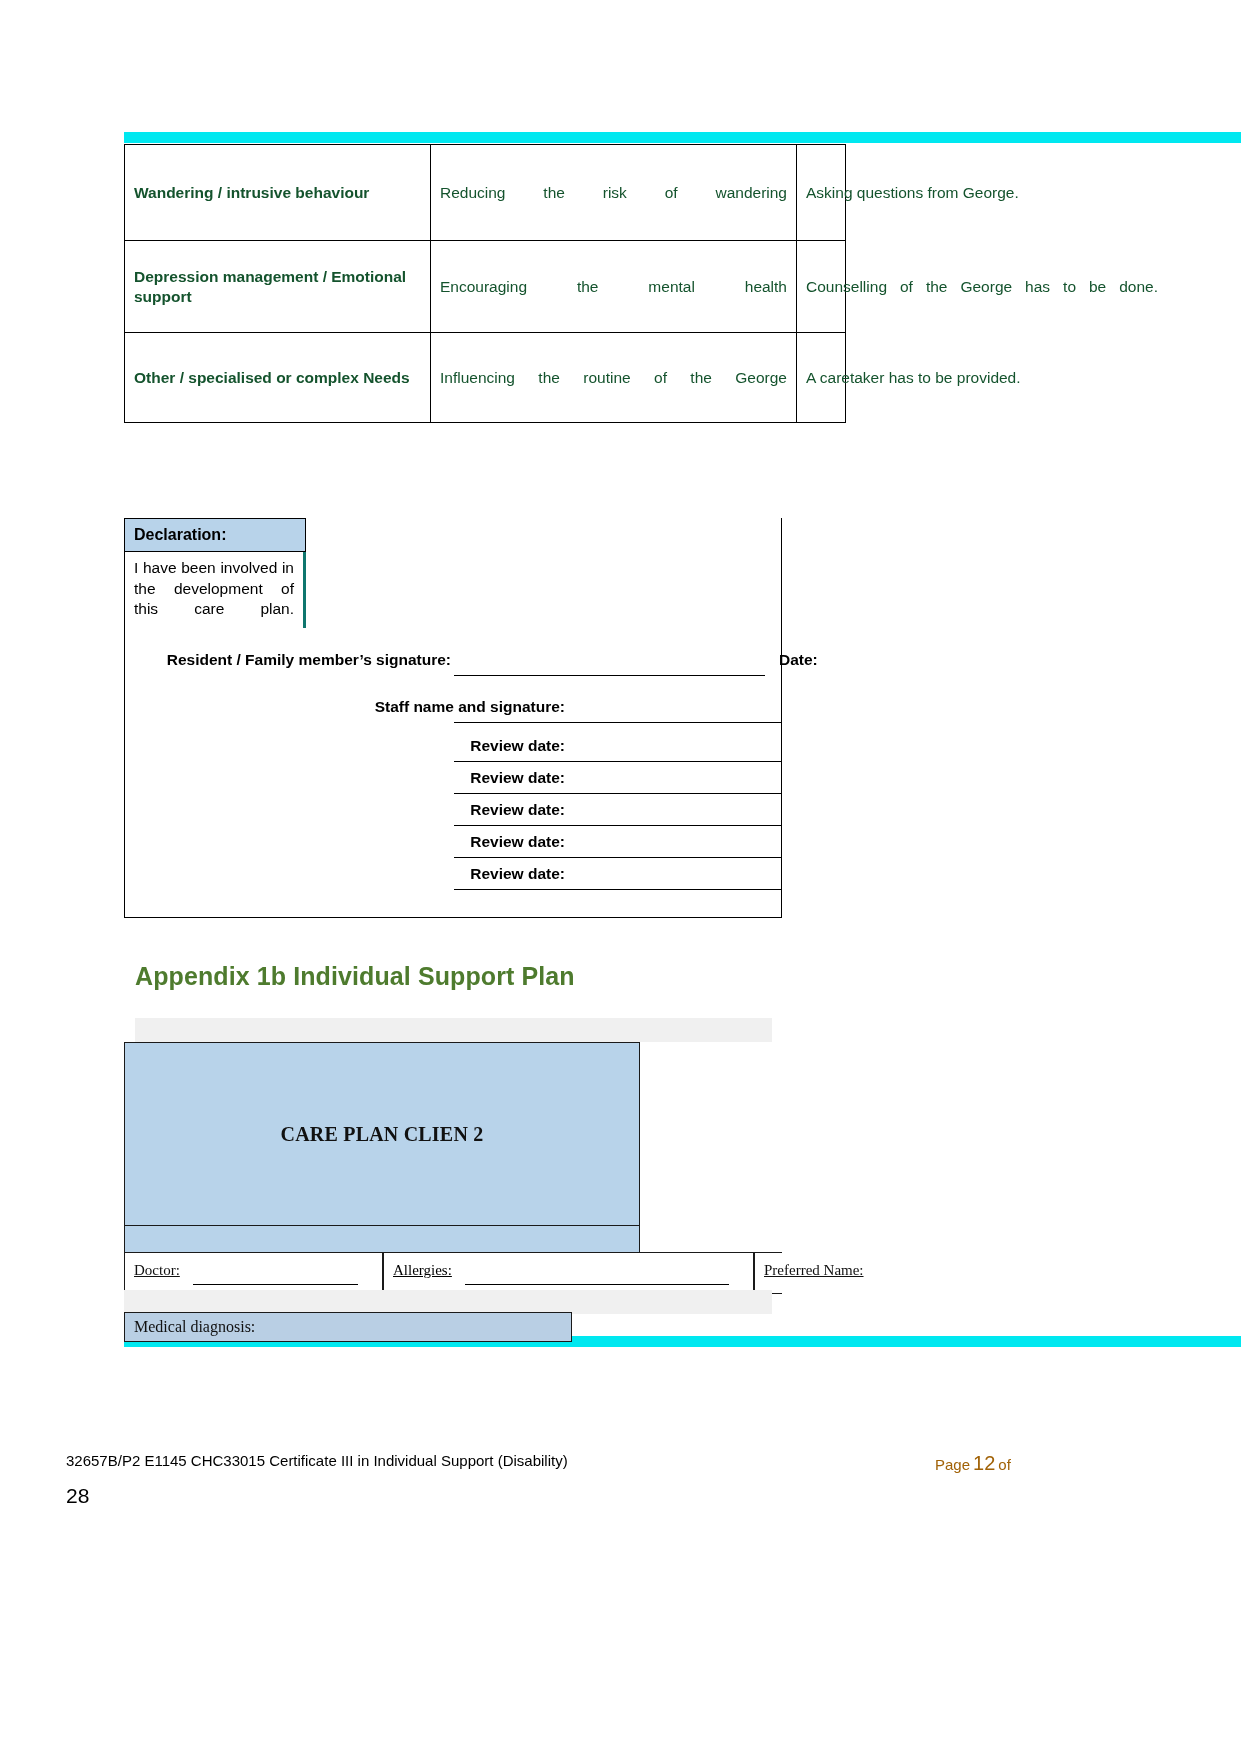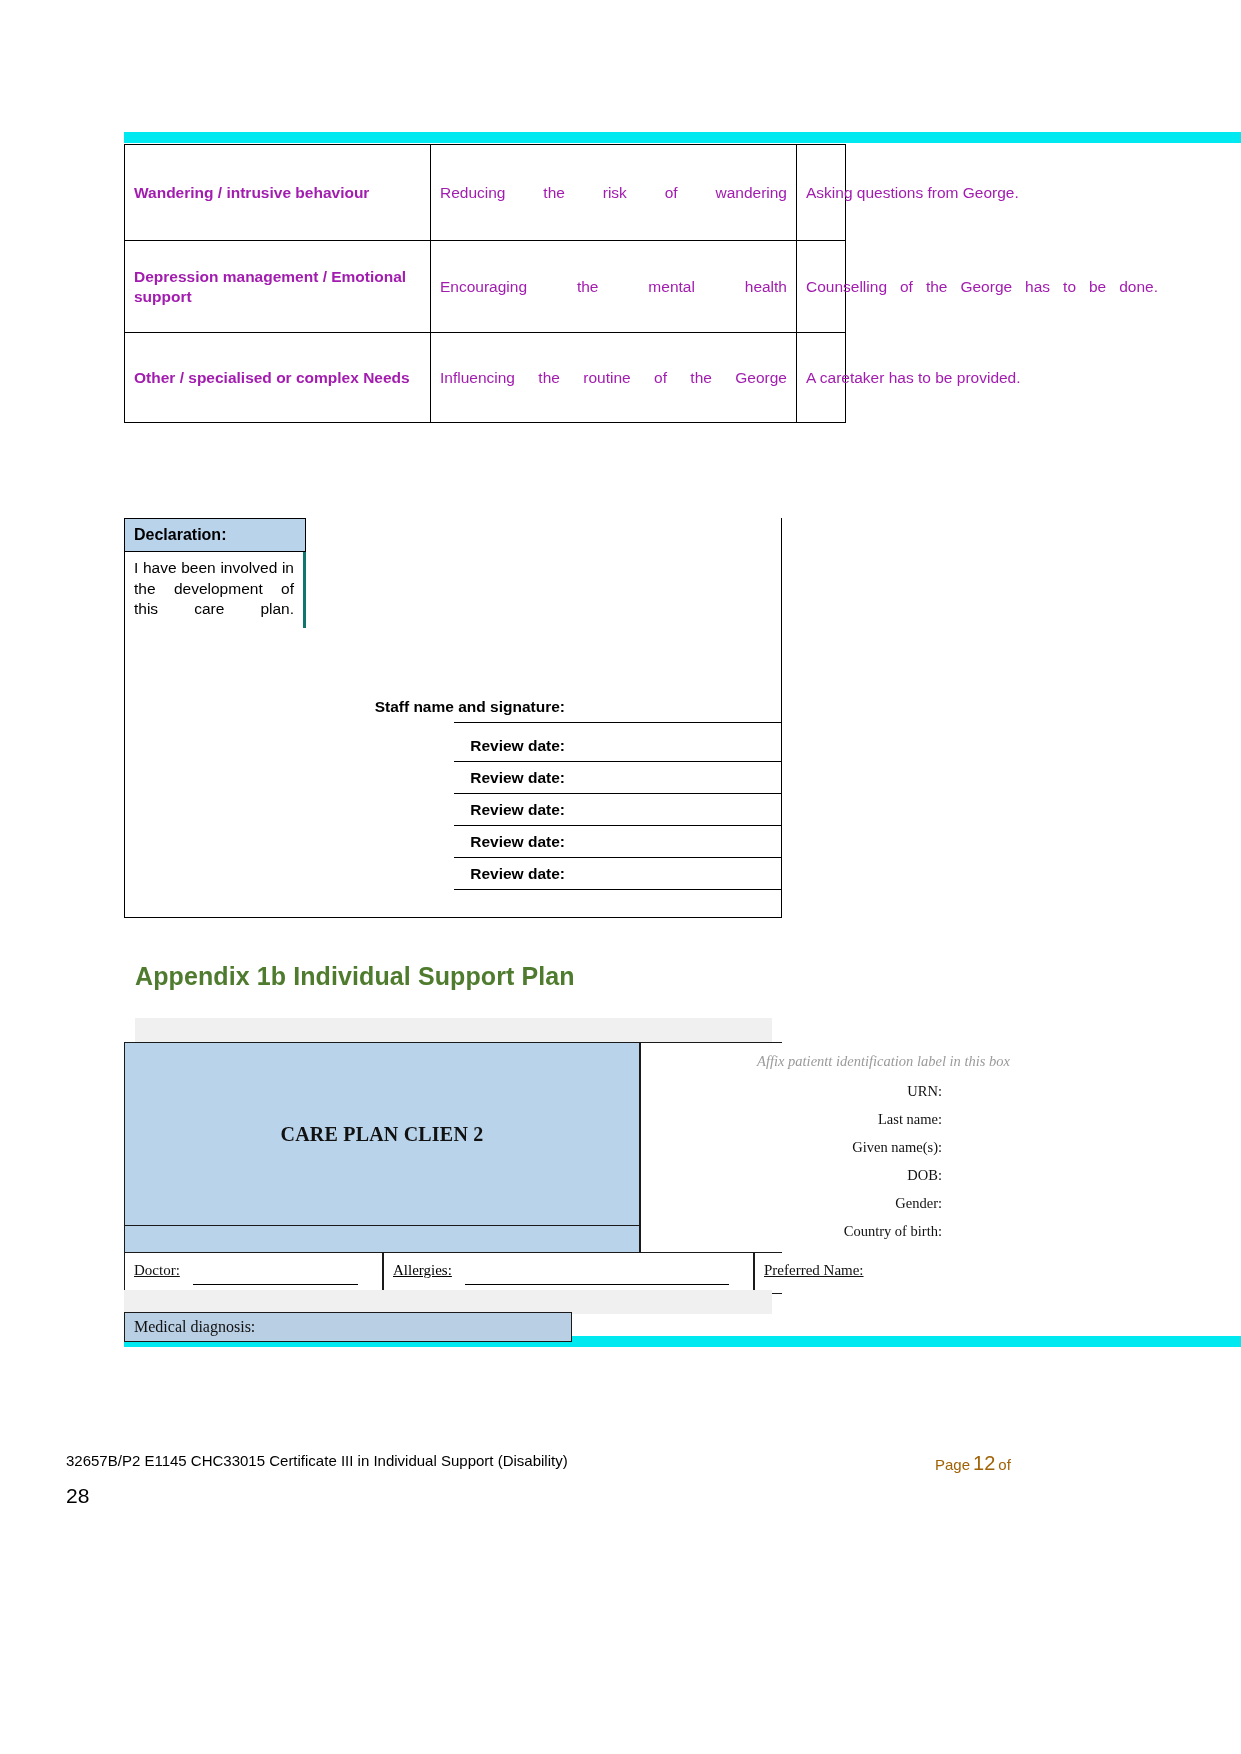--- a/index.html
+++ b/index.html
@@ -29,21 +29,21 @@
     width:658px;
     border-collapse:collapse;
     table-layout:fixed;
   }
   #care-table td {
     border:1px solid #000;
     vertical-align:middle;
     padding:14px 9px;
     font-size:15.5px;
     line-height:1.28;
-    color:#a21caf;
+    color:#14532d;
   }
   #care-table td.c1 { width:306px; font-weight:bold; }
   #care-table td.c2 { width:366px; text-align:justify; text-align-last:justify; }
   #care-table td.c3 { width:49px; position:relative; overflow:visible; }
   .overflow-text {
     position:absolute;
     left:9px; top:50%;
     transform:translateY(-50%);
     width:352px;
     text-align:justify;
@@ -296,20 +296,25 @@
 </tbody>
   </table>
 
 <div id="declaration-wrap">
 
   <div id="declaration-box">
     <div id="declaration-title">Declaration:</div>
     <div id="declaration-body">I have been involved in the development of this care plan.</div>
   </div>
 
+  <div class="sig-row" style="top:129px;">
+    <div class="sig-label" style="right:330px; top:4px;">Resident / Family member’s signature:</div>
+    <div class="date-label" style="left:654px; top:4px;">Date:</div>
+    <div class="sig-line" style="left:329px; top:28px; width:311px;"></div>
+  </div>
 
   <div class="sig-row" style="top:176px;">
     <div class="sig-label" style="right:216px; top:4px;">Staff name and signature:</div>
     <div class="sig-line" style="left:329px; top:28px; width:328px;"></div>
   </div>
 
   <div class="sig-row" style="top:215px;">
     <div class="sig-label" style="right:216px; top:4px;">Review date:</div>
     <div class="sig-line" style="left:329px; top:28px; width:328px;"></div>
   </div>
@@ -336,29 +341,20 @@
 
 <div class="grey-band" id="grey-top"></div>
 
 <div id="careplan-block">
 
   <div id="careplan-title-cell">
     <span id="careplan-title-text">CARE PLAN CLIEN 2</span>
   </div>
   <div id="careplan-subcell"></div>
 
-  <div id="patient-id-cell">
-    <div class="pid-line affix" style="top:10px;">Affix patientt identification label in this box</div>
-    <div class="pid-line" style="top:40px;">URN:</div>
-    <div class="pid-line" style="top:68px;">Last name:</div>
-    <div class="pid-line" style="top:96px;">Given name(s):</div>
-    <div class="pid-line" style="top:124px;">DOB:</div>
-    <div class="pid-line" style="top:152px;">Gender:</div>
-    <div class="pid-line" style="top:180px;">Country of birth:</div>
-  </div>
 
 </div>
 
 <div id="info-row">
   <div class="info-cell" id="doctor-cell">
     <span class="info-label">Doctor:</span>
     <span class="info-rule" style="left:68px; width:165px;"></span>
   </div>
   <div class="info-cell" id="allergies-cell">
     <span class="info-label red">Allergies:</span>

